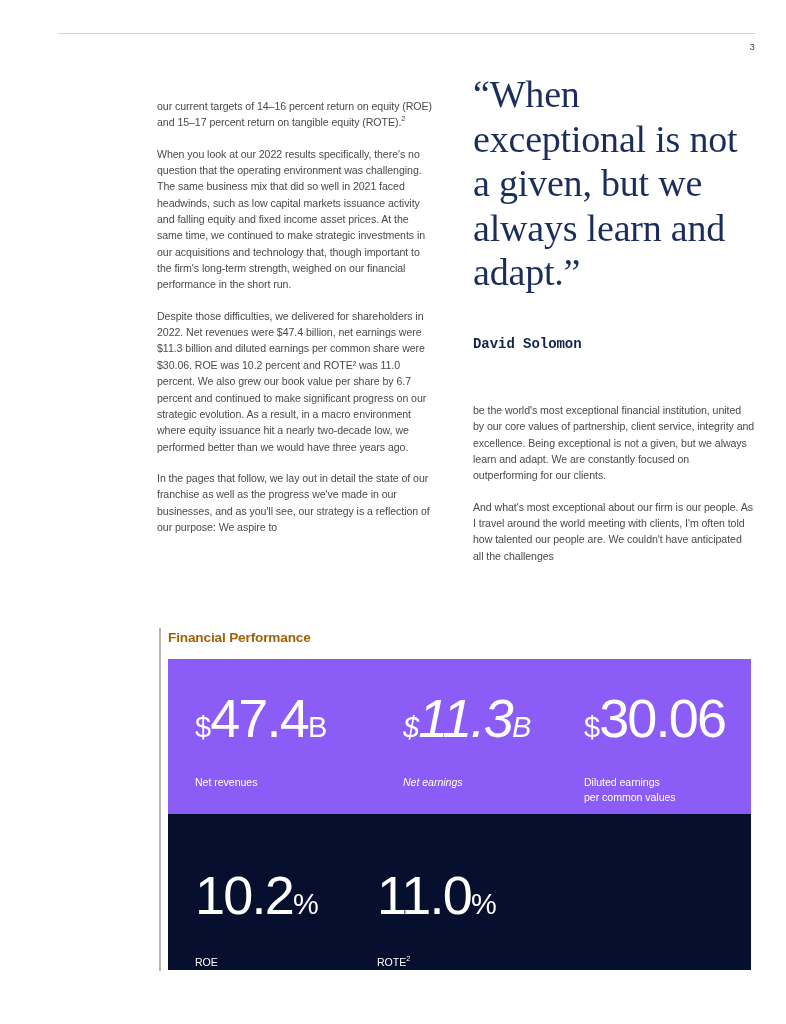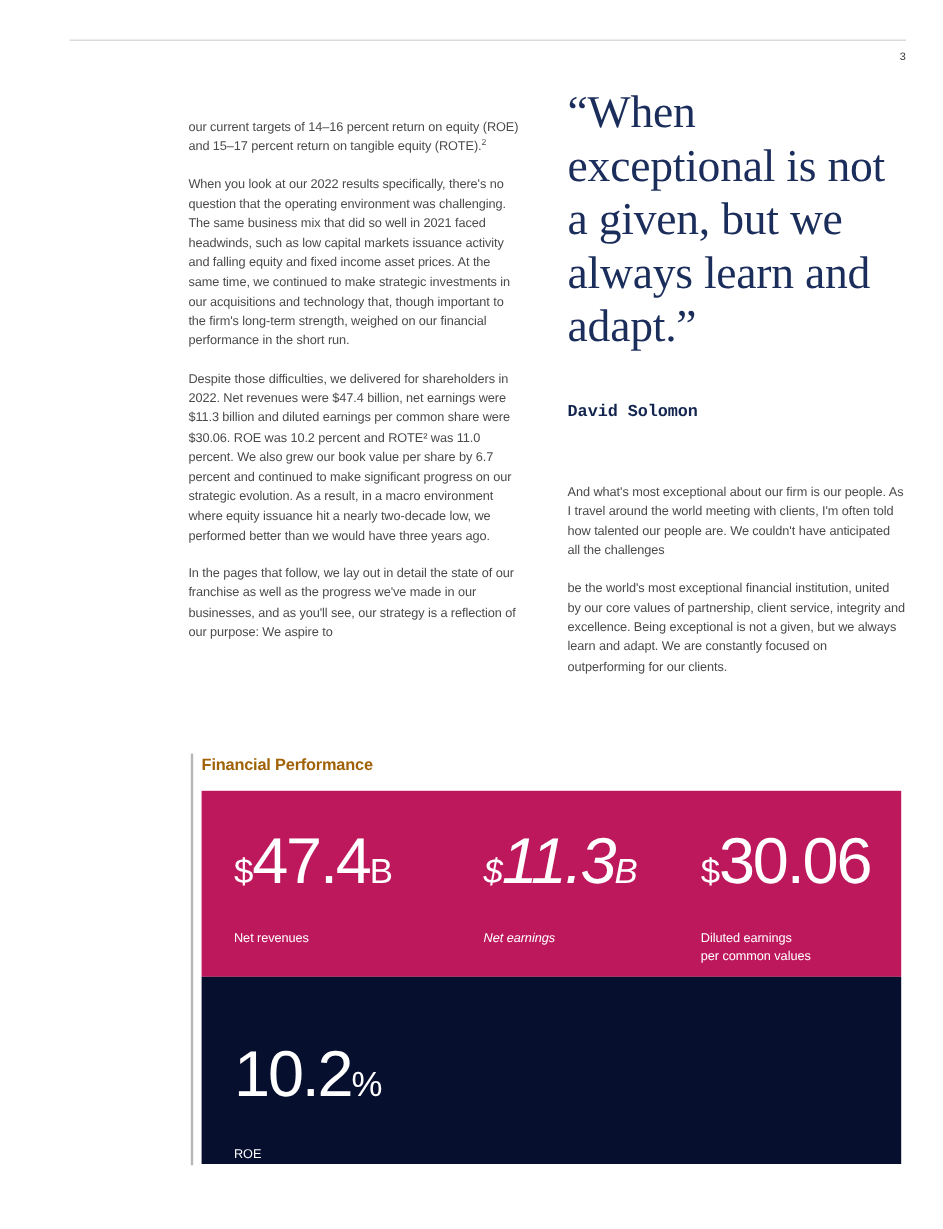--- a/index.html
+++ b/index.html
@@ -119,21 +119,21 @@
     left: 9px;
     top: 31px;
     width: 583px;
   }
   .panel {
     position: relative;
     box-sizing: border-box;
     display: flex;
   }
   .panel-blue {
-    background: #be185d;
+    background: #8b5cf6;
     height: 155px;
     padding: 32px 0 0 27px;
   }
   .panel-navy {
     background: #060f2e;
     height: 156px;
     padding: 32px 0 0 27px;
     align-items: flex-end;
   }
 
@@ -192,22 +192,22 @@
   <p class="body-p">Despite those difficulties, we delivered for shareholders in 2022. Net revenues were $47.4 billion, net earnings were $11.3 billion and diluted earnings per common share were $30.06. ROE was 10.2 percent and ROTE² was 11.0 percent. We also grew our book value per share by 6.7 percent and continued to make significant progress on our strategic evolution. As a result, in a macro environment where equity issuance hit a nearly two-decade low, we performed better than we would have three years ago.</p>
   <p class="body-p">In the pages that follow, we lay out in detail the state of our franchise as well as the progress we've made in our businesses, and as you'll see, our strategy is a reflection of our purpose: We aspire to</p>
 </div>
 
 <div class="col-right">
   <p class="pullquote">“When exceptional is not a given, but we always learn and adapt.”</p>
   <p class="quote-attrib">David Solomon</p>
 </div>
 
 <div class="right-body">
+  <p class="body-p">be the world's most exceptional financial institution, united by our core values of partnership, client service, integrity and excellence. Being exceptional is not a given, but we always learn and adapt. We are constantly focused on outperforming for our clients.</p>
   <p class="body-p">And what's most exceptional about our firm is our people. As I travel around the world meeting with clients, I'm often told how talented our people are. We couldn't have anticipated all the challenges</p>
-  <p class="body-p">be the world's most exceptional financial institution, united by our core values of partnership, client service, integrity and excellence. Being exceptional is not a given, but we always learn and adapt. We are constantly focused on outperforming for our clients.</p>
 </div>
 
 <div class="fin-section">
   <div class="fin-vrule"></div>
   <div class="fin-title">Financial Performance</div>
 
   <div class="panels">
 
     <div class="panel panel-blue">
 
@@ -229,17 +229,21 @@
 
     </div>
 
     <div class="panel panel-navy">
 
       <div class="stat stat-n1">
         <div class="stat-value"><span class="pre"></span><span class="big">10.2</span><span class="suf">%</span></div>
         <div class="stat-label"><span>ROE</span><sup></sup></div>
       </div>
 
+      <div class="stat stat-n2">
+        <div class="stat-value"><span class="pre"></span><span class="big">11.0</span><span class="suf">%</span></div>
+        <div class="stat-label"><span>ROTE</span><sup>2</sup></div>
+      </div>
 
     </div>
 
   </div>
 </div>
 
 </body></html>

